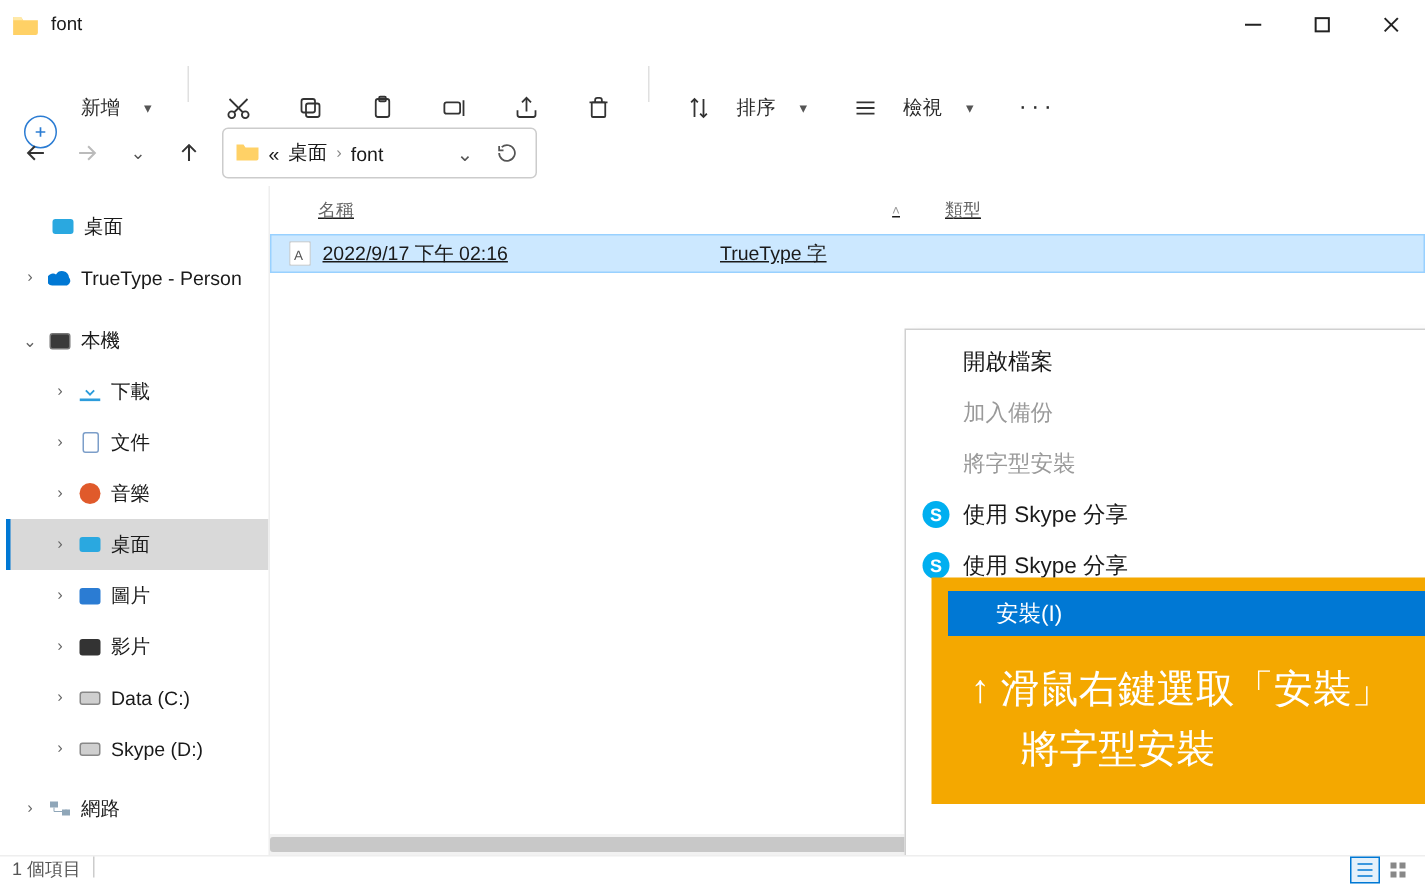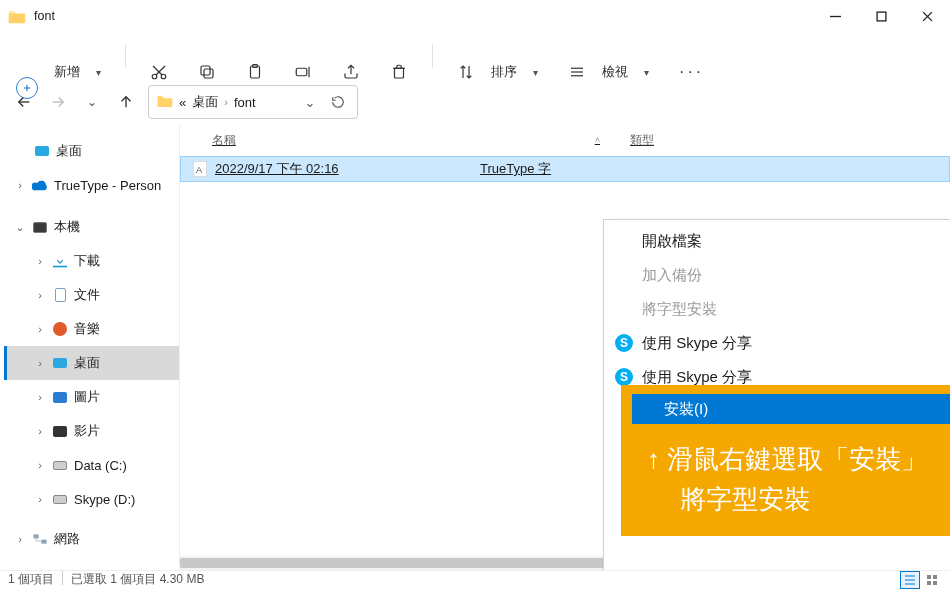--- a/index.html
+++ b/index.html
@@ -390,21 +390,20 @@
 
     <div class="hscroll">
         <div class="thumb"></div>
       </div>
   </div>
 </div>
 
 <div class="status">
   <span>1 個項目</span>
   <span class="ssep"></span>
-  <span>已選取 1 個項目 4.30 MB</span>
   <div class="viewbtns">
     <div class="vbtn active">
         <svg width="12" height="12" viewBox="0 0 12 12" stroke="#0078d4" stroke-width="1">
           <line x1="1" y1="2" x2="11" y2="2"></line>
           <line x1="1" y1="6" x2="11" y2="6"></line>
           <line x1="1" y1="10" x2="11" y2="10"></line>
         </svg>
       </div>
     <div class="vbtn">
         <svg width="12" height="12" viewBox="0 0 12 12" fill="#888">

